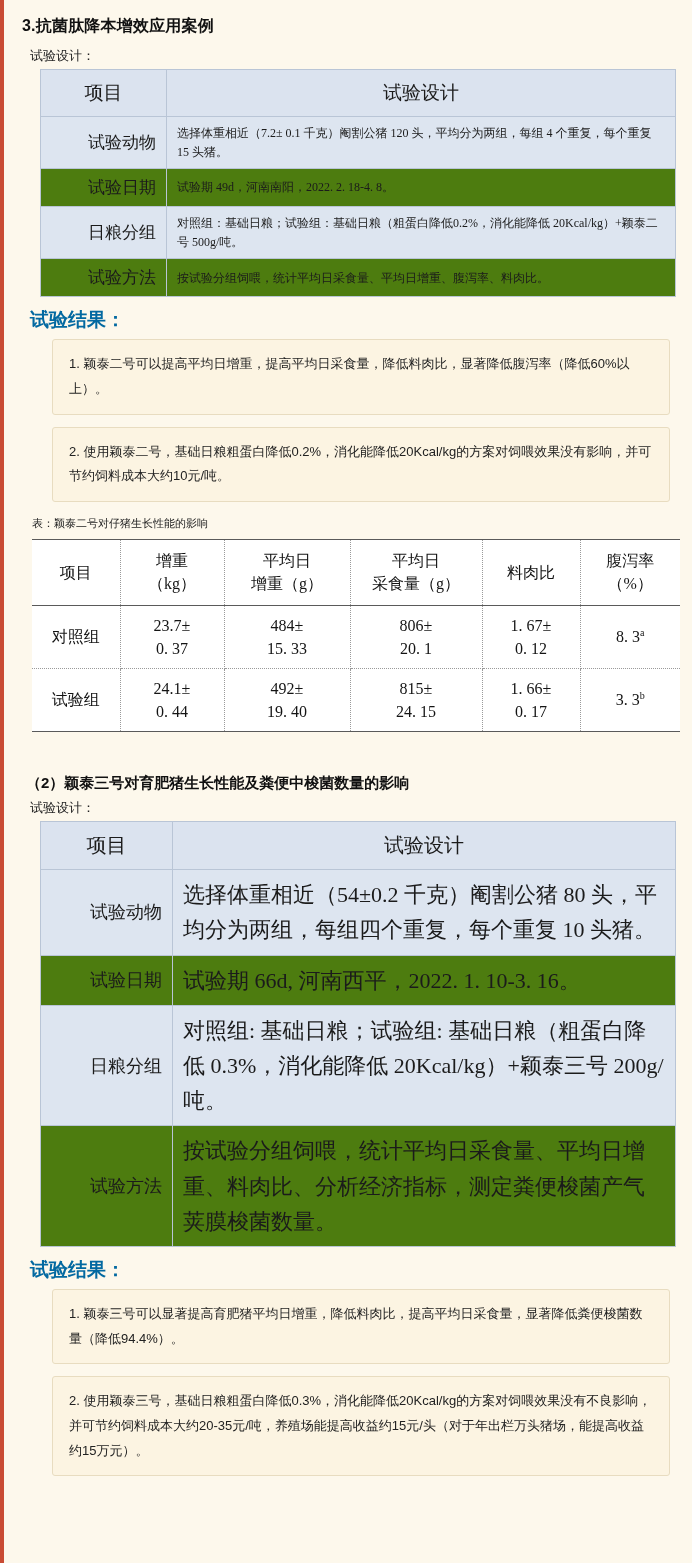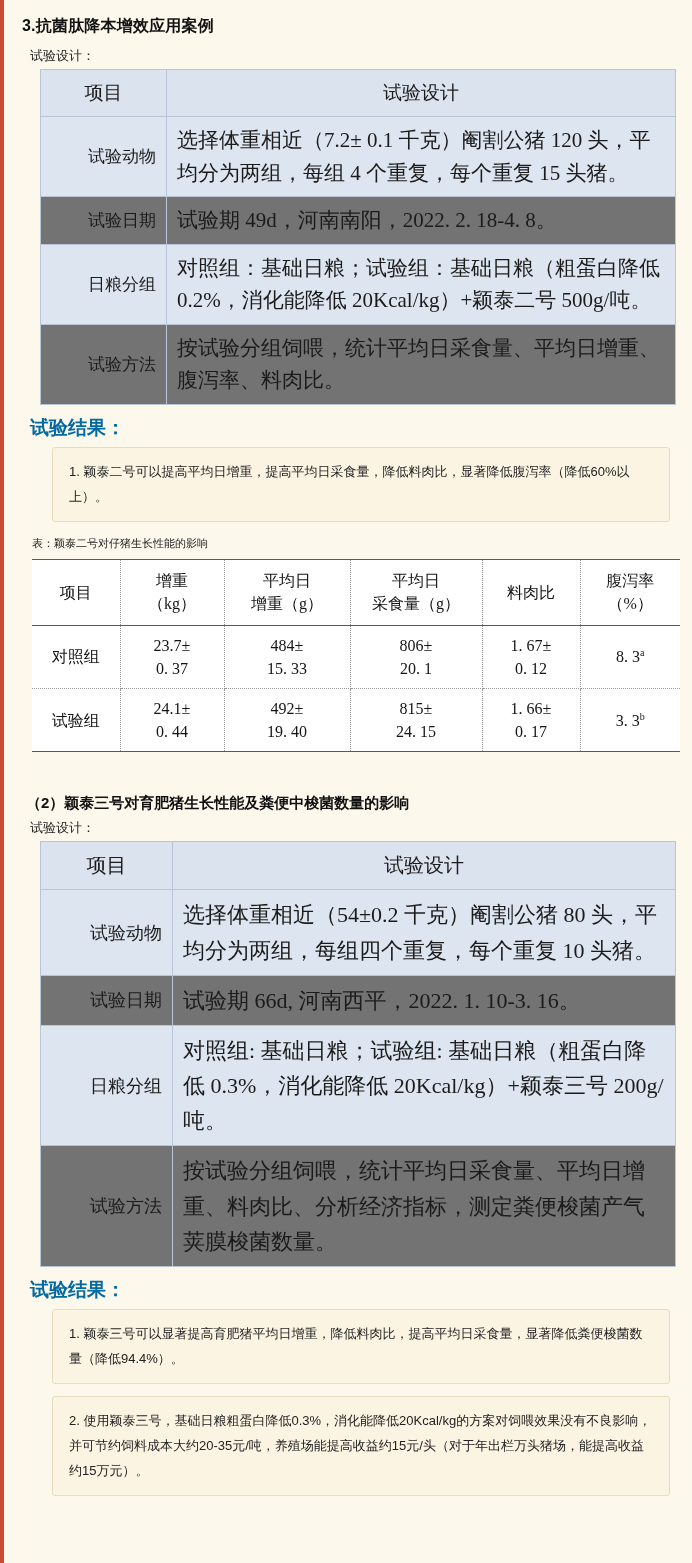--- a/index.html
+++ b/index.html
@@ -71,28 +71,28 @@
   }
   table.design .rowhead {
     width: 126px;
     text-align: right;
     font-size: 17px;
     color: #1b1b1b;
     white-space: nowrap;
     margin-left: 32px;
   }
   table.design .cell {
-    font-size: 21px;
+    font-size: 12px;
     line-height: 1.55;
     color: #1b1b1b;
   }
   table.design tr.shade .rowhead,
   table.design tr.shade .cell { background: #dde5f0; }
   table.design tr.plain .rowhead,
-  table.design tr.plain .cell { background: #737373; }
+  table.design tr.plain .cell { background: #4d7c0f; }
 
   
   table.design.big .hdr { font-size: 20px; }
   table.design.big .rowhead { font-size: 18px; }
   table.design.big .cell { font-size: 22px; line-height: 1.6; }
 
   
   .note {
     background: #fcf4e2;
     border: 1px solid #e8dcc0;
@@ -167,20 +167,21 @@
     </tr>
     <tr class="plain">
       <td class="rowhead">试验方法</td>
       <td class="cell">按试验分组饲喂，统计平均日采食量、平均日增重、腹泻率、料肉比。</td>
     </tr>
   </tbody>
     </table>
 
   <div class="label-b">试验结果：</div>
   <div class="note">1. 颖泰二号可以提高平均日增重，提高平均日采食量，降低料肉比，显著降低腹泻率（降低60%以上）。</div>
+  <div class="note">2. 使用颖泰二号，基础日粮粗蛋白降低0.2%，消化能降低20Kcal/kg的方案对饲喂效果没有影响，并可节约饲料成本大约10元/吨。</div>
 
   <div class="tabcap">表：颖泰二号对仔猪生长性能的影响</div>
 
   <table class="data">
     <tbody>
         <tr class="head">
       <td style="width:88px">
         <span>项目</span>
       </td>
       <td style="width:104px">

